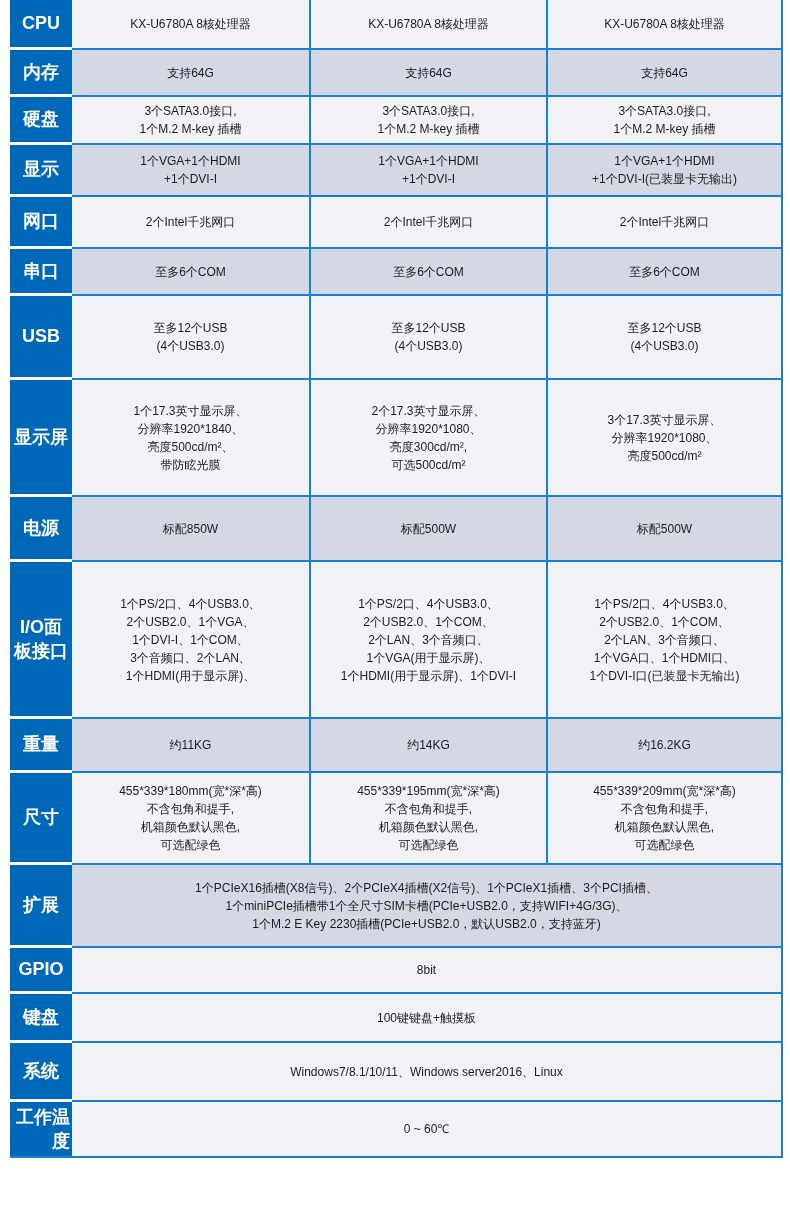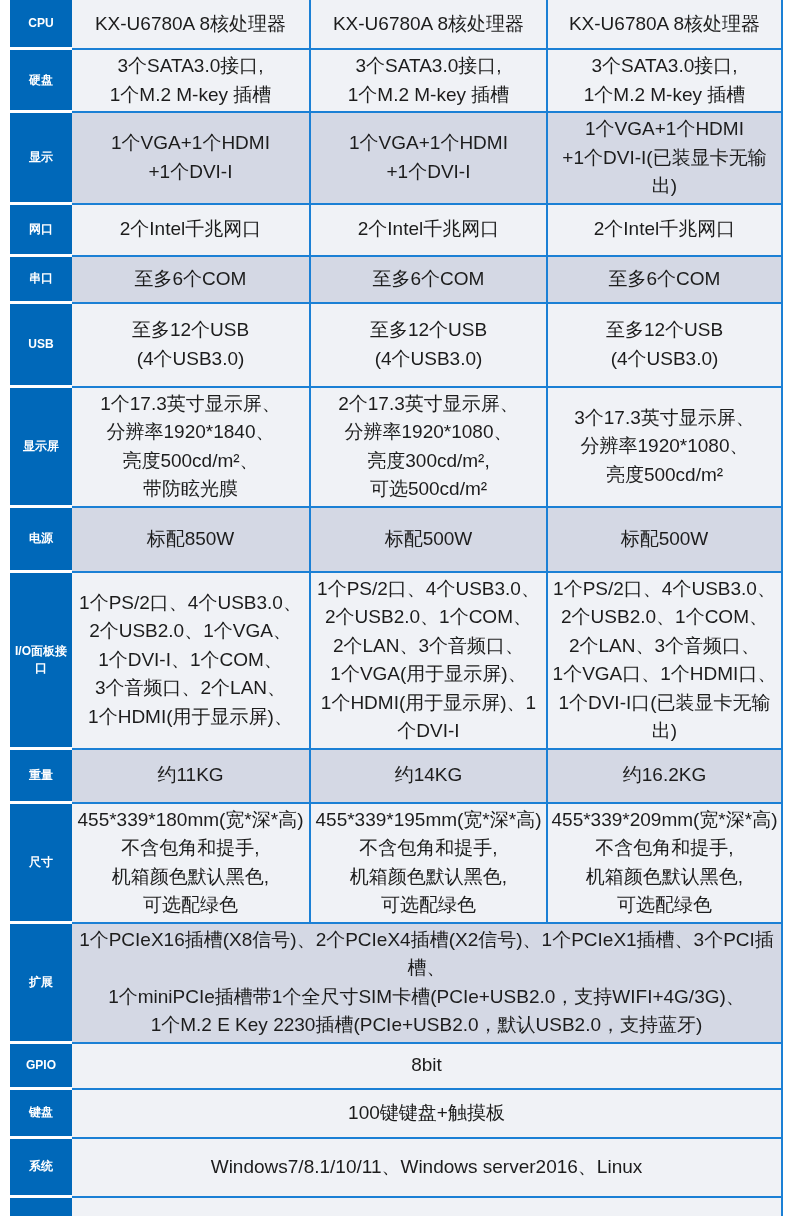--- a/index.html
+++ b/index.html
@@ -17,30 +17,30 @@
     position:absolute;left:10px;top:0;
     width:773px;
     table-layout:fixed;
     border-collapse:separate;border-spacing:0;
   }
   col.c-label{width:62px;}
   col.c-data{width:237px;}
   th{
     background:var(--hdr-blue);
     color:var(--hdr-text);
-    font-size:12px;font-weight:600;
+    font-size:18px;font-weight:600;
     text-align:center;vertical-align:middle;
     line-height:1.35;
     border-bottom:3px solid #ffffff;
     padding:1px 2px;
   }
   tr:last-child th{border-bottom:2px solid var(--grid-blue);text-align:right;}
   td{
     color:var(--body-text);
-    font-size:19px;
+    font-size:12px;
     text-align:center;vertical-align:middle;
     line-height:1.5;
     white-space:pre-line;
     border-bottom:2px solid var(--grid-blue);
     padding:2px 3px;
   }
   td + td{border-left:2px solid var(--grid-blue);}
   td:last-child{border-right:2px solid var(--grid-blue);}
   tr.light td{background:var(--row-light);}
   tr.shaded td{background:var(--row-shaded);}
@@ -54,20 +54,26 @@
       <col class="c-data">
       <col class="c-data">
       <col class="c-data">
   </colgroup>
   <tbody>
     <tr class="light" style="height:50px">
       <th>CPU</th>
       <td>KX-U6780A 8核处理器</td>
       <td>KX-U6780A 8核处理器</td>
       <td>KX-U6780A 8核处理器</td>
+    </tr>
+    <tr class="shaded" style="height:47px">
+      <th>内存</th>
+      <td>支持64G</td>
+      <td>支持64G</td>
+      <td>支持64G</td>
     </tr>
     <tr class="light" style="height:48px">
       <th>硬盘</th>
       <td>3个SATA3.0接口,
 1个M.2 M-key 插槽</td>
       <td>3个SATA3.0接口,
 1个M.2 M-key 插槽</td>
       <td>3个SATA3.0接口,
 1个M.2 M-key 插槽</td>
     </tr>

